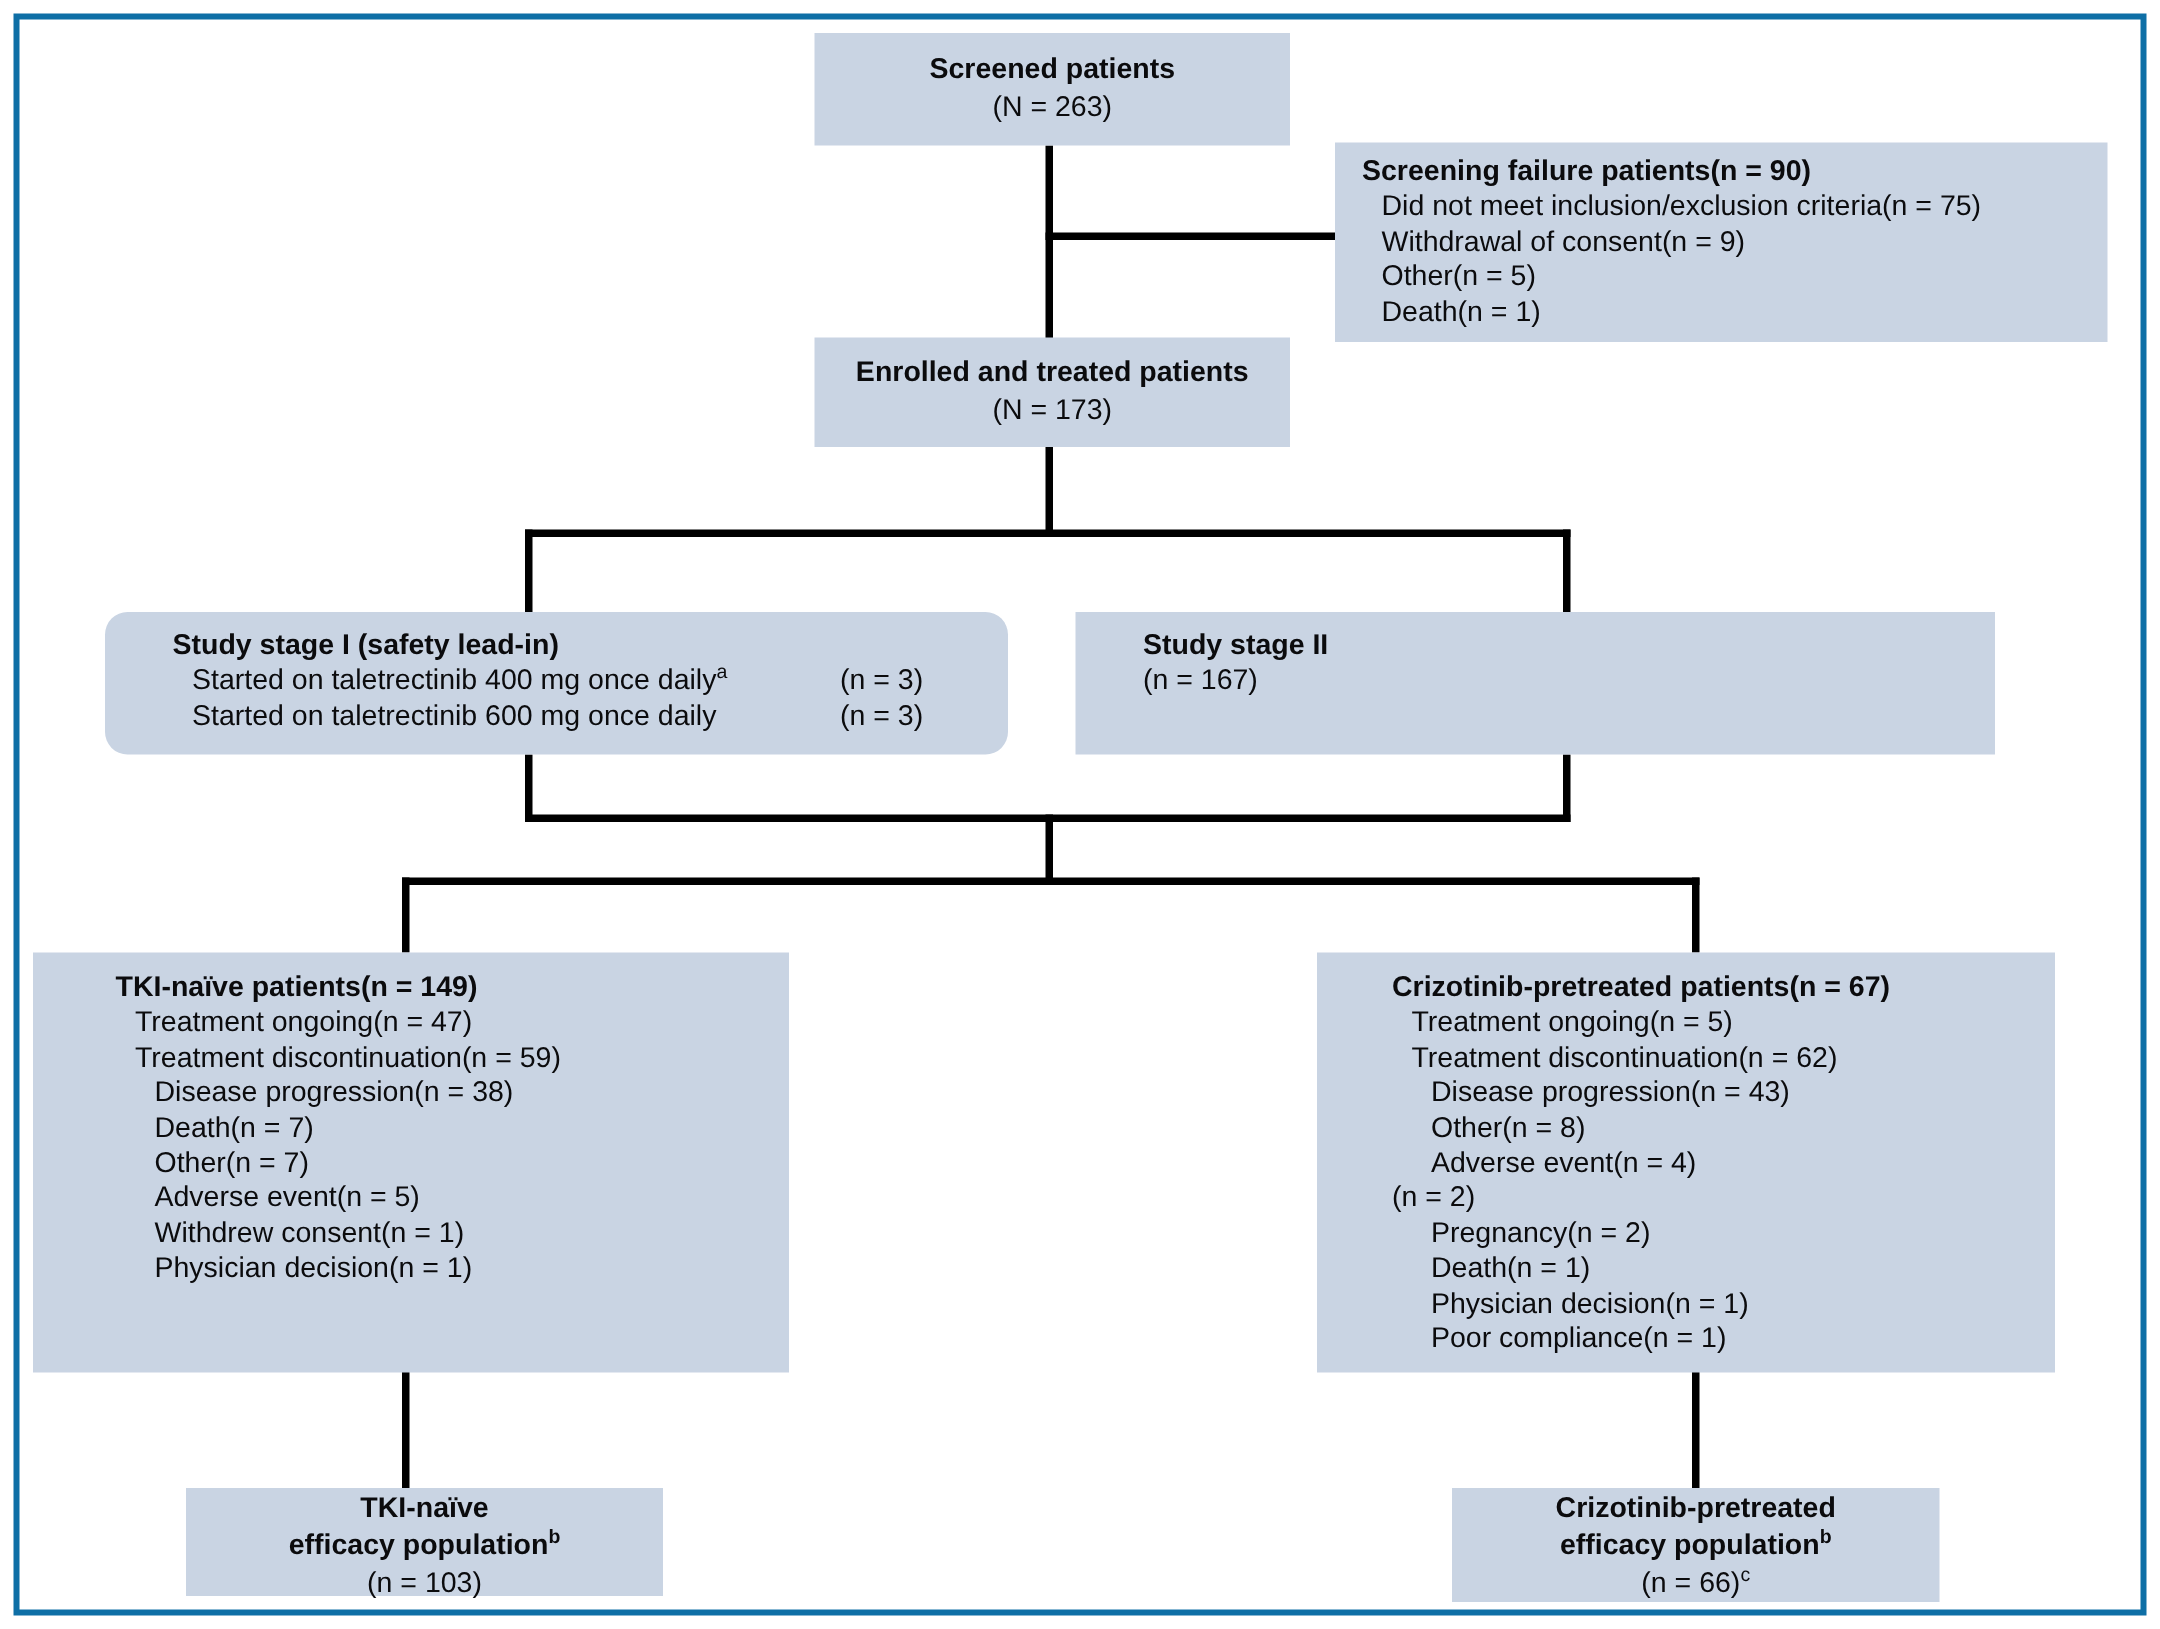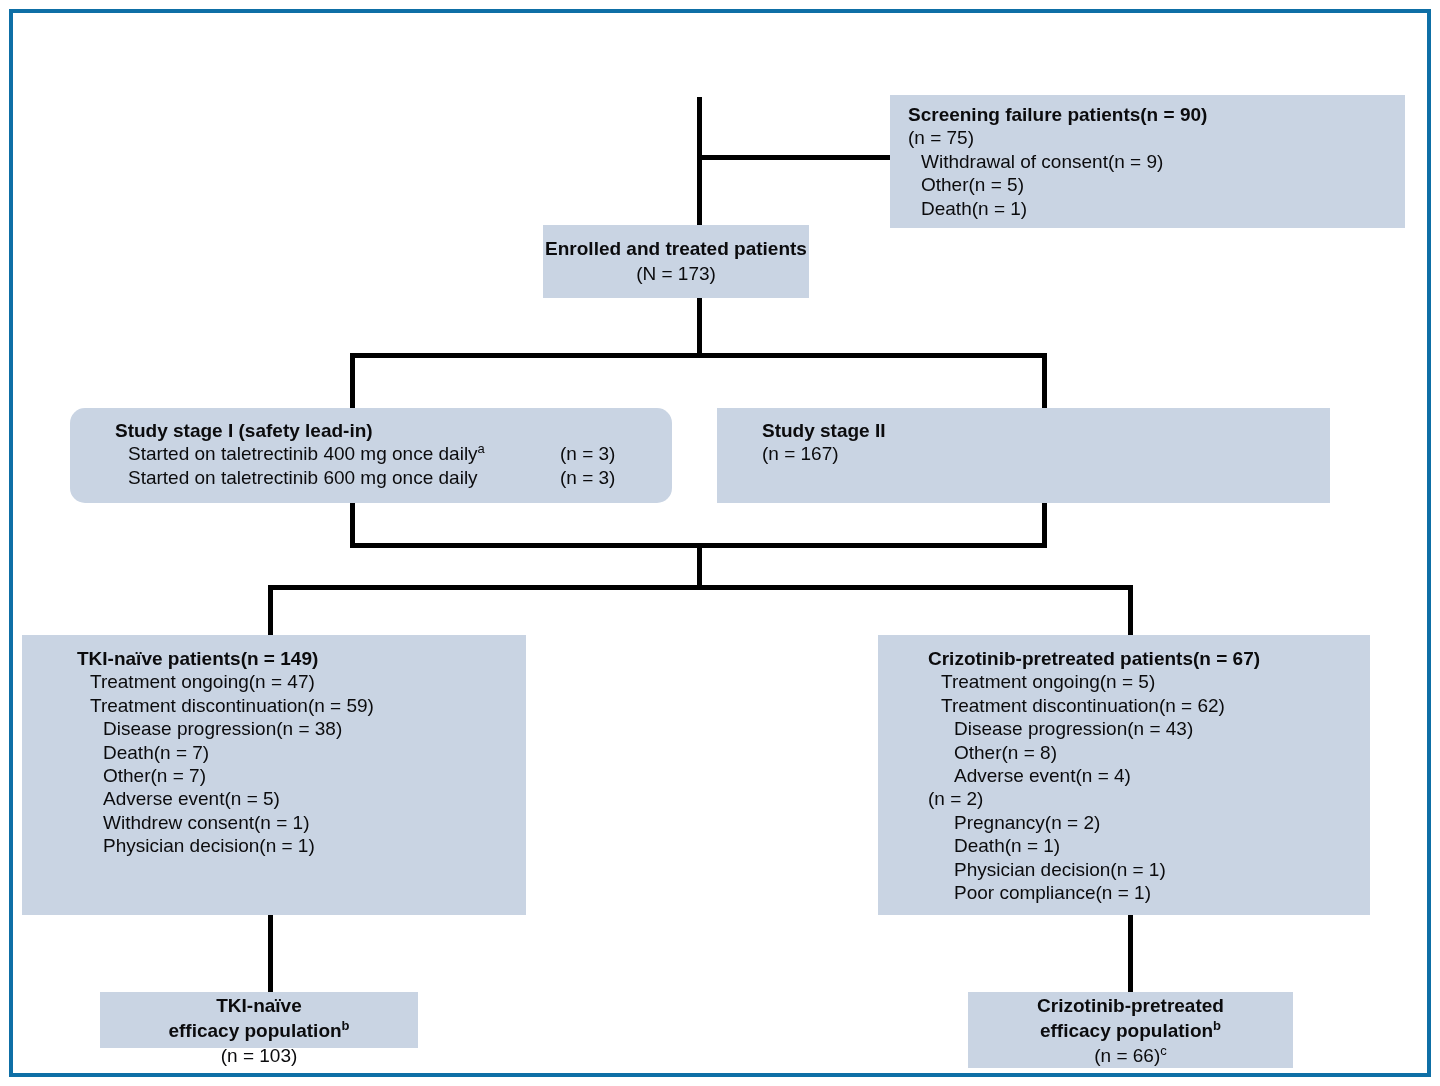--- a/index.html
+++ b/index.html
@@ -44,50 +44,55 @@
   <div class="line" style="left:350px;top:503px;width:5px;height:45px;"></div>
   <div class="line" style="left:1042px;top:503px;width:5px;height:45px;"></div>
   <div class="line" style="left:350px;top:543px;width:697px;height:5px;"></div>
   <div class="line" style="left:697px;top:543px;width:5px;height:47px;"></div>
   <div class="line" style="left:268px;top:585px;width:865px;height:5px;"></div>
   <div class="line" style="left:268px;top:585px;width:5px;height:50px;"></div>
   <div class="line" style="left:1128px;top:585px;width:5px;height:50px;"></div>
   <div class="line" style="left:268px;top:908px;width:5px;height:84px;"></div>
   <div class="line" style="left:1128px;top:908px;width:5px;height:84px;"></div>
 
+  <div class="box cbox" style="left:543px;top:22px;width:317px;height:75px;padding-top:12px;">
+    <div class="title">Screened patients</div>
+    <div>(N = 263)</div>
+  </div>
 
   <div class="box ralign" style="left:890px;top:95px;width:515px;height:133px;padding:8px 33px 0 18px;">
     <div class="row hdr">
       <span class="lbl">Screening failure patients</span>
       <span class="cnt">(n = 90)</span>
     </div>
     <div>
 
         <div class="row">
+          <span class="lbl" style="padding-left: 13px;"><span>Did not meet inclusion/exclusion criteria</span><sup></sup></span>
           <span class="cnt">(n = 75)</span>
         </div>
 
         <div class="row">
           <span class="lbl" style="padding-left: 13px;"><span>Withdrawal of consent</span><sup></sup></span>
           <span class="cnt">(n = 9)</span>
         </div>
 
         <div class="row">
           <span class="lbl" style="padding-left: 13px;"><span>Other</span><sup></sup></span>
           <span class="cnt">(n = 5)</span>
         </div>
 
         <div class="row">
           <span class="lbl" style="padding-left: 13px;"><span>Death</span><sup></sup></span>
           <span class="cnt">(n = 1)</span>
         </div>
       </div>
   </div>
 
-  <div class="box cbox" style="left:543px;top:225px;width:266px;height:73px;padding-top:11px;">
+  <div class="box cbox" style="left:543px;top:225px;width:317px;height:73px;padding-top:11px;">
     <div class="title">Enrolled and treated patients</div>
     <div>(N = 173)</div>
   </div>
 
   <div class="box tabbed" style="left:70px;top:408px;width:602px;height:95px;padding:11px 10px 0 45px;border-radius:15px;">
     <div class="row hdr">
       <span class="lbl">Study stage I (safety lead-in)</span>
     </div>
     <div>
 
@@ -215,21 +220,21 @@
           <span class="cnt">(n = 1)</span>
         </div>
 
         <div class="row">
           <span class="lbl" style="padding-left: 26px;"><span>Poor compliance</span><sup></sup></span>
           <span class="cnt">(n = 1)</span>
         </div>
       </div>
   </div>
 
-  <div class="box cbox" style="left:100px;top:992px;width:318px;height:56px;padding-top:1px;">
+  <div class="box cbox" style="left:124px;top:992px;width:318px;height:72px;padding-top:1px;">
     <div class="title">TKI-naïve</div>
     <div class="title"><span>efficacy population</span><sup>b</sup></div>
     <div><span>(n = 103)</span></div>
   </div>
 
   <div class="box cbox" style="left:968px;top:992px;width:325px;height:76px;padding-top:1px;">
     <div class="title">Crizotinib-pretreated</div>
     <div class="title"><span>efficacy population</span><sup>b</sup></div>
     <div><span>(n = 66)</span><sup>c</sup></div>
   </div>

